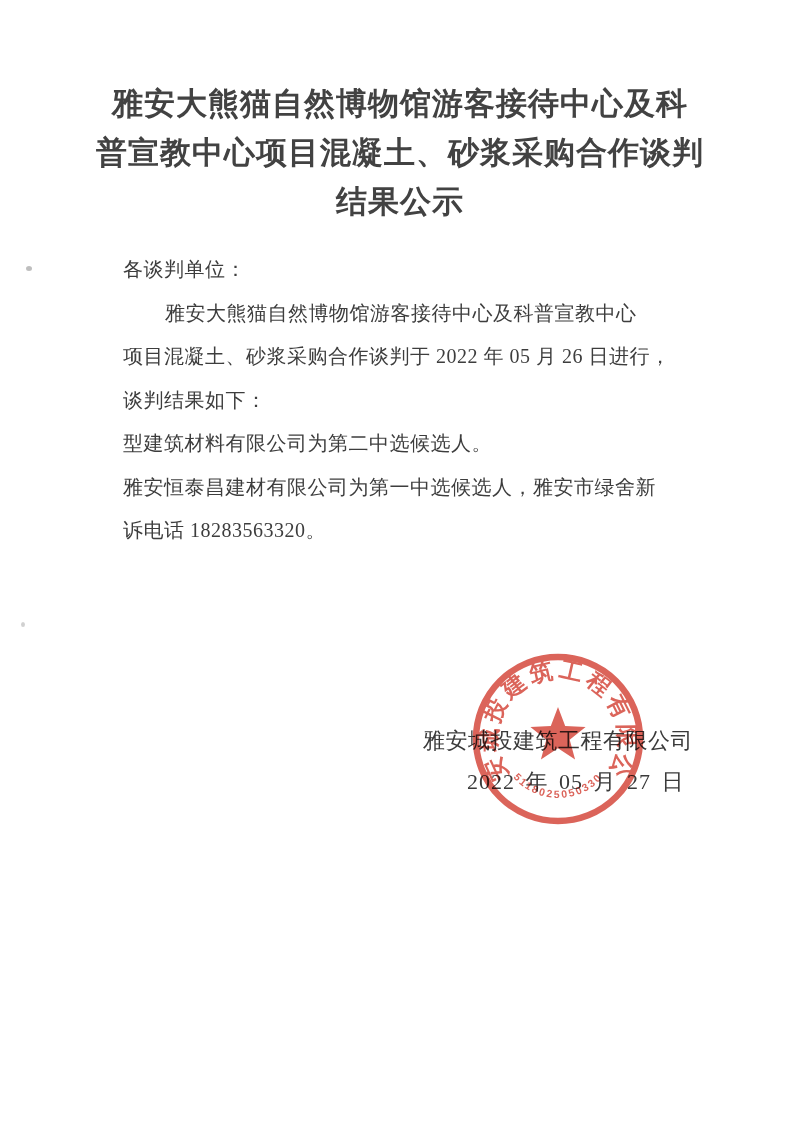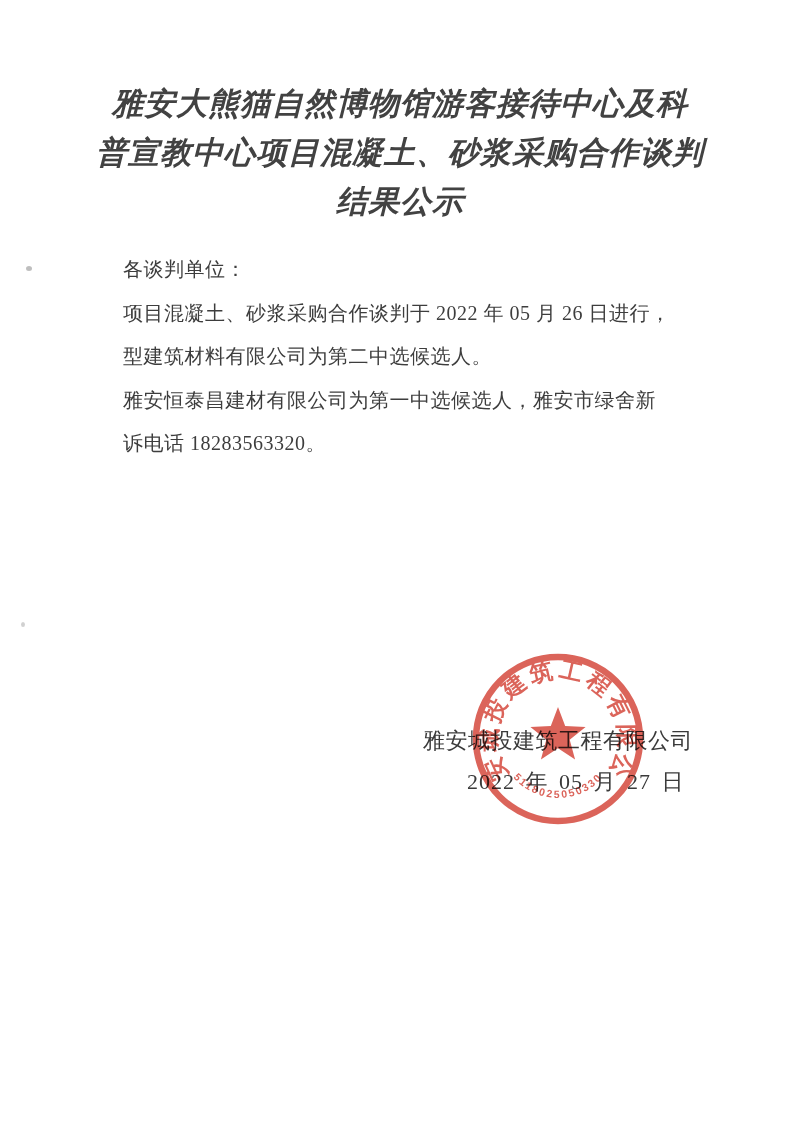--- a/index.html
+++ b/index.html
@@ -17,21 +17,21 @@
     position: absolute;
     top: 79px; left: 0; right: 0;
     text-align: center;
     font-family: "Liberation Sans", "DejaVu Sans", sans-serif;
     font-weight: 700;
     font-size: 31px;
     line-height: 49px;
     color: #424242;
     letter-spacing: 1px;
   }
-  .title-line { white-space: nowrap; font-style: italic; }
+  .title-line { white-space: nowrap; }
 
   
   .doc-body {
     position: absolute;
     left: 123px; top: 248px;
     width: 600px;
     font-size: 20px;
     line-height: 43.5px;
     color: #3d3d3d;
     letter-spacing: 0.5px;
@@ -95,21 +95,23 @@
 
   <div class="title-block">
     <div class="title-line">雅安大熊猫自然博物馆游客接待中心及科</div>
     <div class="title-line">普宣教中心项目混凝土、砂浆采购合作谈判</div>
     <div class="title-line">结果公示</div>
   </div>
 
   <div class="doc-body">
     <div class="doc-line">各谈判单位：</div>
 
+    <div class="doc-line indent">雅安大熊猫自然博物馆游客接待中心及科普宣教中心</div>
     <div class="doc-line">项目混凝土、砂浆采购合作谈判于 2022 年 05 月 26 日进行，</div>
+    <div class="doc-line">谈判结果如下：</div>
 
     <div class="doc-line">型建筑材料有限公司为第二中选候选人。</div>
     <div class="doc-line">雅安恒泰昌建材有限公司为第一中选候选人，雅安市绿舍新</div>
 
     <div class="doc-line">诉电话 18283563320。</div>
   </div>
 
   <div class="sig-company">雅安城投建筑工程有限公司</div>
   <div class="sig-date">2022 年 05 月 27 日</div>
 

